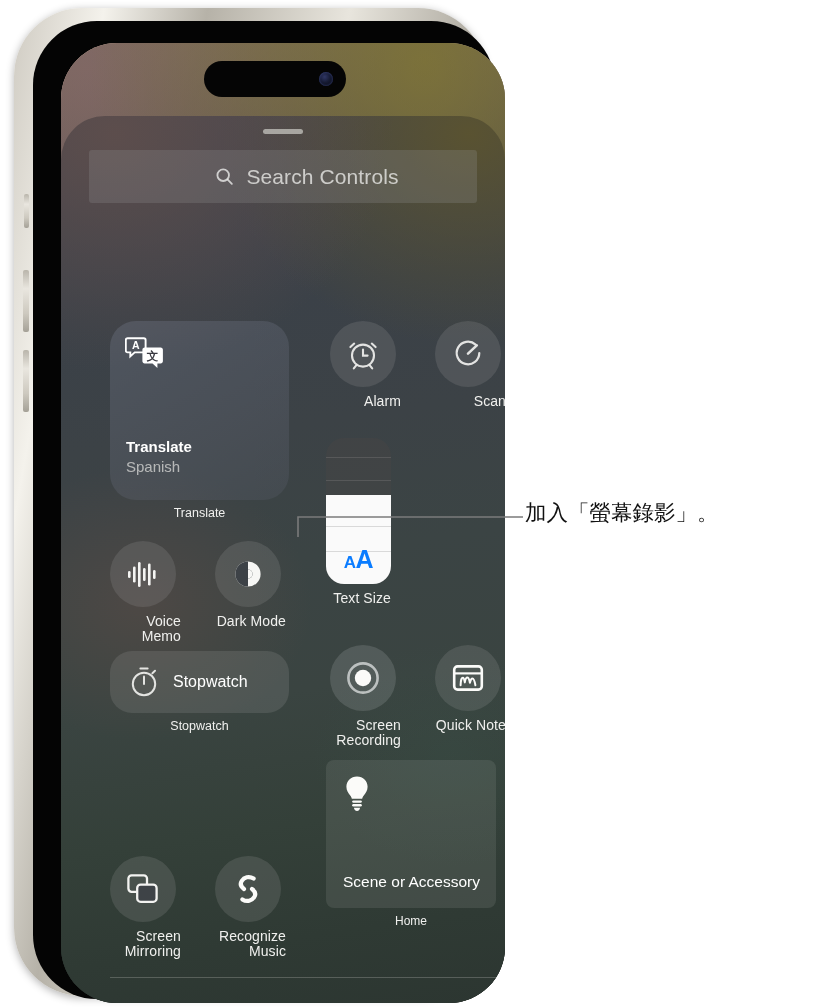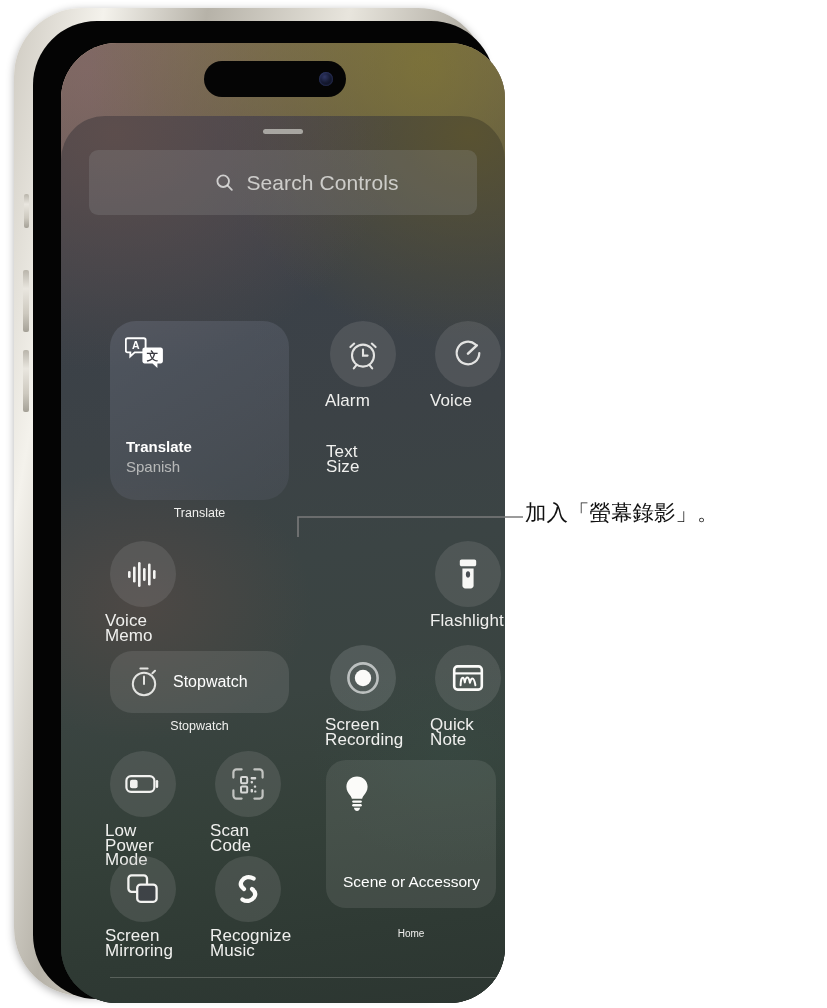--- a/index.html
+++ b/index.html
@@ -85,21 +85,21 @@
   #grabber {
     position: absolute; left: 50%; top: 13px; transform: translateX(-50%);
     width: 40px; height: 5px; border-radius: 3px;
     background: rgba(205,205,200,.70);
     z-index: 4;
   }
 
   
   #search-bar {
     position: absolute; left: 28px; top: 34px;
-    width: 388px; height: 65px; border-radius: 9px;
+    width: 388px; height: 53px; border-radius: 3px;
     background: rgba(148,148,148,.26);
     display: flex; align-items: center; justify-content: center; gap: 11px;
     z-index: 4;
     padding-left: 47px;
   }
   #search-bar .mag { width: 21px; height: 21px; display:block; }
   #search-placeholder {
     font-size: 21px; color: rgba(232,232,230,.80); letter-spacing: .1px;
   }
 
@@ -107,21 +107,21 @@
   #controls { position: absolute; left: 0; top: 117px; right: 0; bottom: 0; z-index: 4; }
   .tile { position: absolute; }
 
   .circle-btn {
     width: 66px; height: 66px; border-radius: 50%;
     background: rgba(160,160,158,.20);
     display: flex; align-items: center; justify-content: center;
   }
   .tile-caption {
     margin-top: 7px; width: 76px; margin-left: -5px;
-    text-align: left; font-size: 17px; line-height: 14.5px;
+    text-align: right; font-size: 14px; line-height: 14.5px;
     color: #f0f0ee; letter-spacing: .1px;
   }
   .pill-btn {
     border-radius: 22px; background: rgba(160,160,158,.20);
     display:flex; align-items:center; gap: 12px; padding-left: 17px;
   }
   .wide-caption { text-align:center; font-size: 12.5px; line-height:15px; color:#f0f0ee; margin-top: 6px; }
 
   
   #tile-translate { left: 49px; top: 88px; }
@@ -144,24 +144,24 @@
   #textsize-aa .sm { font-size: 17px; }
   #textsize-aa .lg { font-size: 25px; }
 
   
   #tile-stopwatch { left: 49px; top: 418px; }
   #stopwatch-pill { width: 179px; height: 62px; }
   #stopwatch-label { font-size: 16px; color: #fff; }
 
   
   #tile-home { left: 265px; top: 527px; }
-  #home-card { width: 170px; height: 148px; border-radius: 20px;
+  #home-card { width: 170px; height: 148px; border-radius: 8px;
     background: rgba(150,152,150,.19); position: relative; }
   #home-title { position:absolute; left:17px; bottom:17px; font-size:15.5px; color:#fff; }
-  #home-caption { width:170px; text-align:center; font-size:10px; color:#f0f0ee; margin-top:20px; }
+  #home-caption { width:170px; text-align:center; font-size:12px; color:#f0f0ee; margin-top:6px; }
 
   
   #divider { position:absolute; left:49px; top:744px; width:388px; height:1px; background: rgba(210,210,205,.26); }
   #capture-grid { position:absolute; left:49px; top:835px; width:388px; }
 
   svg { display:block; }
 
   
   #callout-svg { position:absolute; left:0; top:0; width:827px; height:1008px; pointer-events:none; z-index:40; }
   #callout-text {
@@ -241,24 +241,34 @@
 
             <div class="tile" style="left:374px;top:88px;">
               <div class="circle-btn">
                 <span>
                   <svg width="36" height="36" viewBox="0 0 36 36" fill="none" stroke="rgba(240,240,238,.92)" stroke-width="2.2" stroke-linecap="round">
                     <path d="M25.6 8.6A11.3 11.3 0 1 0 29.3 17"></path>
                     <path d="M18 17.6 26.8 9.4" stroke-width="2.6"></path>
                   </svg>
                 </span>
               </div>
-              <div class="tile-caption">Voice</div>
+              <div class="tile-caption">Scan</div>
             </div>
 
             <div class="tile" id="tile-textsize">
+              <div id="textsize-slider">
+                <div id="textsize-fill"></div>
+                <div class="ts-line" style="top:19px"></div>
+                <div class="ts-line" style="top:42px"></div>
+                <div class="ts-line" style="top:88px;background:rgba(190,190,190,.55)"></div>
+                <div class="ts-line" style="top:113px;background:rgba(190,190,190,.55)"></div>
+                <div id="textsize-aa">
+                  <span class="sm">A</span><span class="lg">A</span>
+                </div>
+              </div>
               <div class="tile-caption" style="width:65px;margin-left:0;">Text Size</div>
             </div>
 
 
             <div class="tile" style="left:49px;top:308px;">
               <div class="circle-btn">
                 <span>
                   <svg width="34" height="30" viewBox="0 0 34 30">
                     <g fill="#f5f5f3">
                       <rect x="2" y="12" width="2.6" height="7" rx="1.3"></rect>
@@ -267,33 +277,34 @@
                       <rect x="17" y="9" width="2.6" height="13" rx="1.3"></rect>
                       <rect x="22" y="4.5" width="2.6" height="22" rx="1.3"></rect>
                       <rect x="27" y="11" width="2.6" height="9" rx="1.3"></rect>
                     </g>
                   </svg>
                 </span>
               </div>
               <div class="tile-caption">Voice Memo</div>
             </div>
 
-
-            <div class="tile" style="left:374px;top:308px;">
-              <div class="circle-btn">
-                <span>
-                  <svg width="20" height="34" viewBox="0 0 20 34">
-                    <path d="M3.6 2.4h12.8c1 0 1.8.8 1.8 1.8v3.2c0 1-.8 1.8-1.8 1.8H3.6c-1 0-1.8-.8-1.8-1.8V4.2c0-1 .8-1.8 1.8-1.8z" fill="#f7f7f5"></path>
-                    <path d="M4.4 11.4h11.2v17.2c0 1.6-1.3 2.9-2.9 2.9H7.3c-1.6 0-2.9-1.3-2.9-2.9V11.4z" fill="#f7f7f5"></path>
-                    <ellipse cx="10" cy="17.4" rx="2.1" ry="3.1" fill="#4a4f54"></ellipse>
-                  </svg>
-                </span>
-              </div>
-              <div class="tile-caption">Flashlight</div>
-            </div>
+            <div class="tile" style="left:154px;top:308px;">
+              <div class="circle-btn">
+                <span>
+                  <svg width="34" height="34" viewBox="0 0 34 34">
+                    <circle cx="17" cy="17" r="12.6" fill="#f7f7f5"></circle>
+                    <path d="M17 4.4a12.6 12.6 0 0 0 0 25.2z" fill="#3d4247"></path>
+                    <circle cx="17" cy="17" r="4.6" fill="#3d4247"></circle>
+                    <path d="M17 12.4a4.6 4.6 0 0 1 0 9.2z" fill="#f7f7f5"></path>
+                  </svg>
+                </span>
+              </div>
+              <div class="tile-caption">Dark Mode</div>
+            </div>
+
 
             <div class="tile" id="tile-stopwatch">
               <div class="pill-btn" id="stopwatch-pill">
                 <span>
                   <svg width="34" height="34" viewBox="0 0 34 34" fill="none" stroke="rgba(240,240,238,.92)" stroke-width="2" stroke-linecap="round">
                     <circle cx="17" cy="19" r="11.2"></circle>
                     <path d="M17 19V11.4"></path>
                     <path d="M13.4 3.4h7.2"></path>
                     <path d="M25.4 8.2l2.6-2.4"></path>
                   </svg>
@@ -324,58 +335,21 @@
                   <svg width="32" height="30" viewBox="0 0 32 30">
                     <rect x="2.2" y="3.4" width="27.6" height="23.2" rx="3.4" fill="none" stroke="#fbfbf9" stroke-width="2.6"></rect>
                     <line x1="2.2" y1="10.4" x2="29.8" y2="10.4" stroke="#fbfbf9" stroke-width="2.2"></line>
                     <path d="M8.6 22.2c0-4.6 1.2-7.4 2.3-7.4s1.5 2.4 1.9 4.6c.4-2.6 1.3-4.8 2.6-4.8 1.5 0 2 3 2.5 5.2.5-2.4 1.4-4.4 2.6-4.4 1.2 0 2.1 2.4 2.9 6.8" fill="none" stroke="#fbfbf9" stroke-width="2" stroke-linecap="round" stroke-linejoin="round"></path>
                   </svg>
                 </span>
               </div>
               <div class="tile-caption">Quick Note</div>
             </div>
 
-            <div class="tile" style="left:49px;top:518px;">
-              <div class="circle-btn">
-                <span>
-                  <svg width="36" height="22" viewBox="0 0 36 22">
-                    <rect x="1.4" y="3.2" width="28" height="15.6" rx="4.6" fill="none" stroke="#f2f2f0" stroke-width="2.2"></rect>
-                    <rect x="5" y="6.8" width="7.6" height="8.4" rx="2" fill="#f2f2f0"></rect>
-                    <path d="M32 8.2v5.6" stroke="#f2f2f0" stroke-width="2.4" stroke-linecap="round"></path>
-                  </svg>
-                </span>
-              </div>
-              <div class="tile-caption">
-                <div>Low Power</div>
-                <div>Mode</div>
-              </div>
-            </div>
-
-            <div class="tile" style="left:154px;top:518px;">
-              <div class="circle-btn">
-                <span>
-                  <svg width="34" height="34" viewBox="0 0 34 34" fill="none" stroke="rgba(228,228,226,.78)" stroke-width="2.2" stroke-linecap="round">
-                    <path d="M2.4 10.6V5.4c0-1.6 1.3-3 3-3h5.2"></path>
-                    <path d="M23.4 2.4h5.2c1.7 0 3 1.4 3 3v5.2"></path>
-                    <path d="M31.6 23.4v5.2c0 1.7-1.3 3-3 3h-5.2"></path>
-                    <path d="M10.6 31.6H5.4c-1.7 0-3-1.3-3-3v-5.2"></path>
-                    <g stroke="none" fill="rgba(235,235,233,.88)">
-                      <rect x="10" y="10" width="6.2" height="6.2" rx="1.2" fill="none" stroke="rgba(235,235,233,.88)" stroke-width="2"></rect>
-                      <rect x="10" y="19.4" width="6.2" height="6.2" rx="1.2" fill="none" stroke="rgba(235,235,233,.88)" stroke-width="2"></rect>
-                      <rect x="19.6" y="10" width="5.6" height="2.4" rx=".8"></rect>
-                      <rect x="19.6" y="14" width="2.4" height="2.4" rx=".8"></rect>
-                      <rect x="22.8" y="18.4" width="2.4" height="2.4" rx=".8"></rect>
-                      <rect x="19.6" y="22" width="2.4" height="3.6" rx=".8"></rect>
-                      <rect x="23.2" y="23.4" width="2.2" height="2.2" rx=".7"></rect>
-                    </g>
-                  </svg>
-                </span>
-              </div>
-              <div class="tile-caption">Scan Code</div>
-            </div>
+
 
             <div class="tile" id="tile-home">
               <div id="home-card">
                 <span style="position:absolute;left:16px;top:14px;">
                   <svg width="30" height="40" viewBox="0 0 30 40">
                     <path d="M15 2.4c-6.1 0-10.6 4.6-10.6 10.4 0 4 2.1 6.6 3.8 8.8.9 1.2 1.5 2.1 1.6 3.2h10.4c.1-1.1.7-2 1.6-3.2 1.7-2.2 3.8-4.8 3.8-8.8C25.6 7 21.1 2.4 15 2.4z" fill="#fbfbf9"></path>
                     <rect x="10.2" y="26.4" width="9.6" height="2.4" rx="1.2" fill="#fbfbf9"></rect>
                     <rect x="10.2" y="30" width="9.6" height="2.4" rx="1.2" fill="#fbfbf9"></rect>
                     <path d="M12 33.8h6c0 2-1.3 3.2-3 3.2s-3-1.2-3-3.2z" fill="#fbfbf9"></path>
                   </svg>

